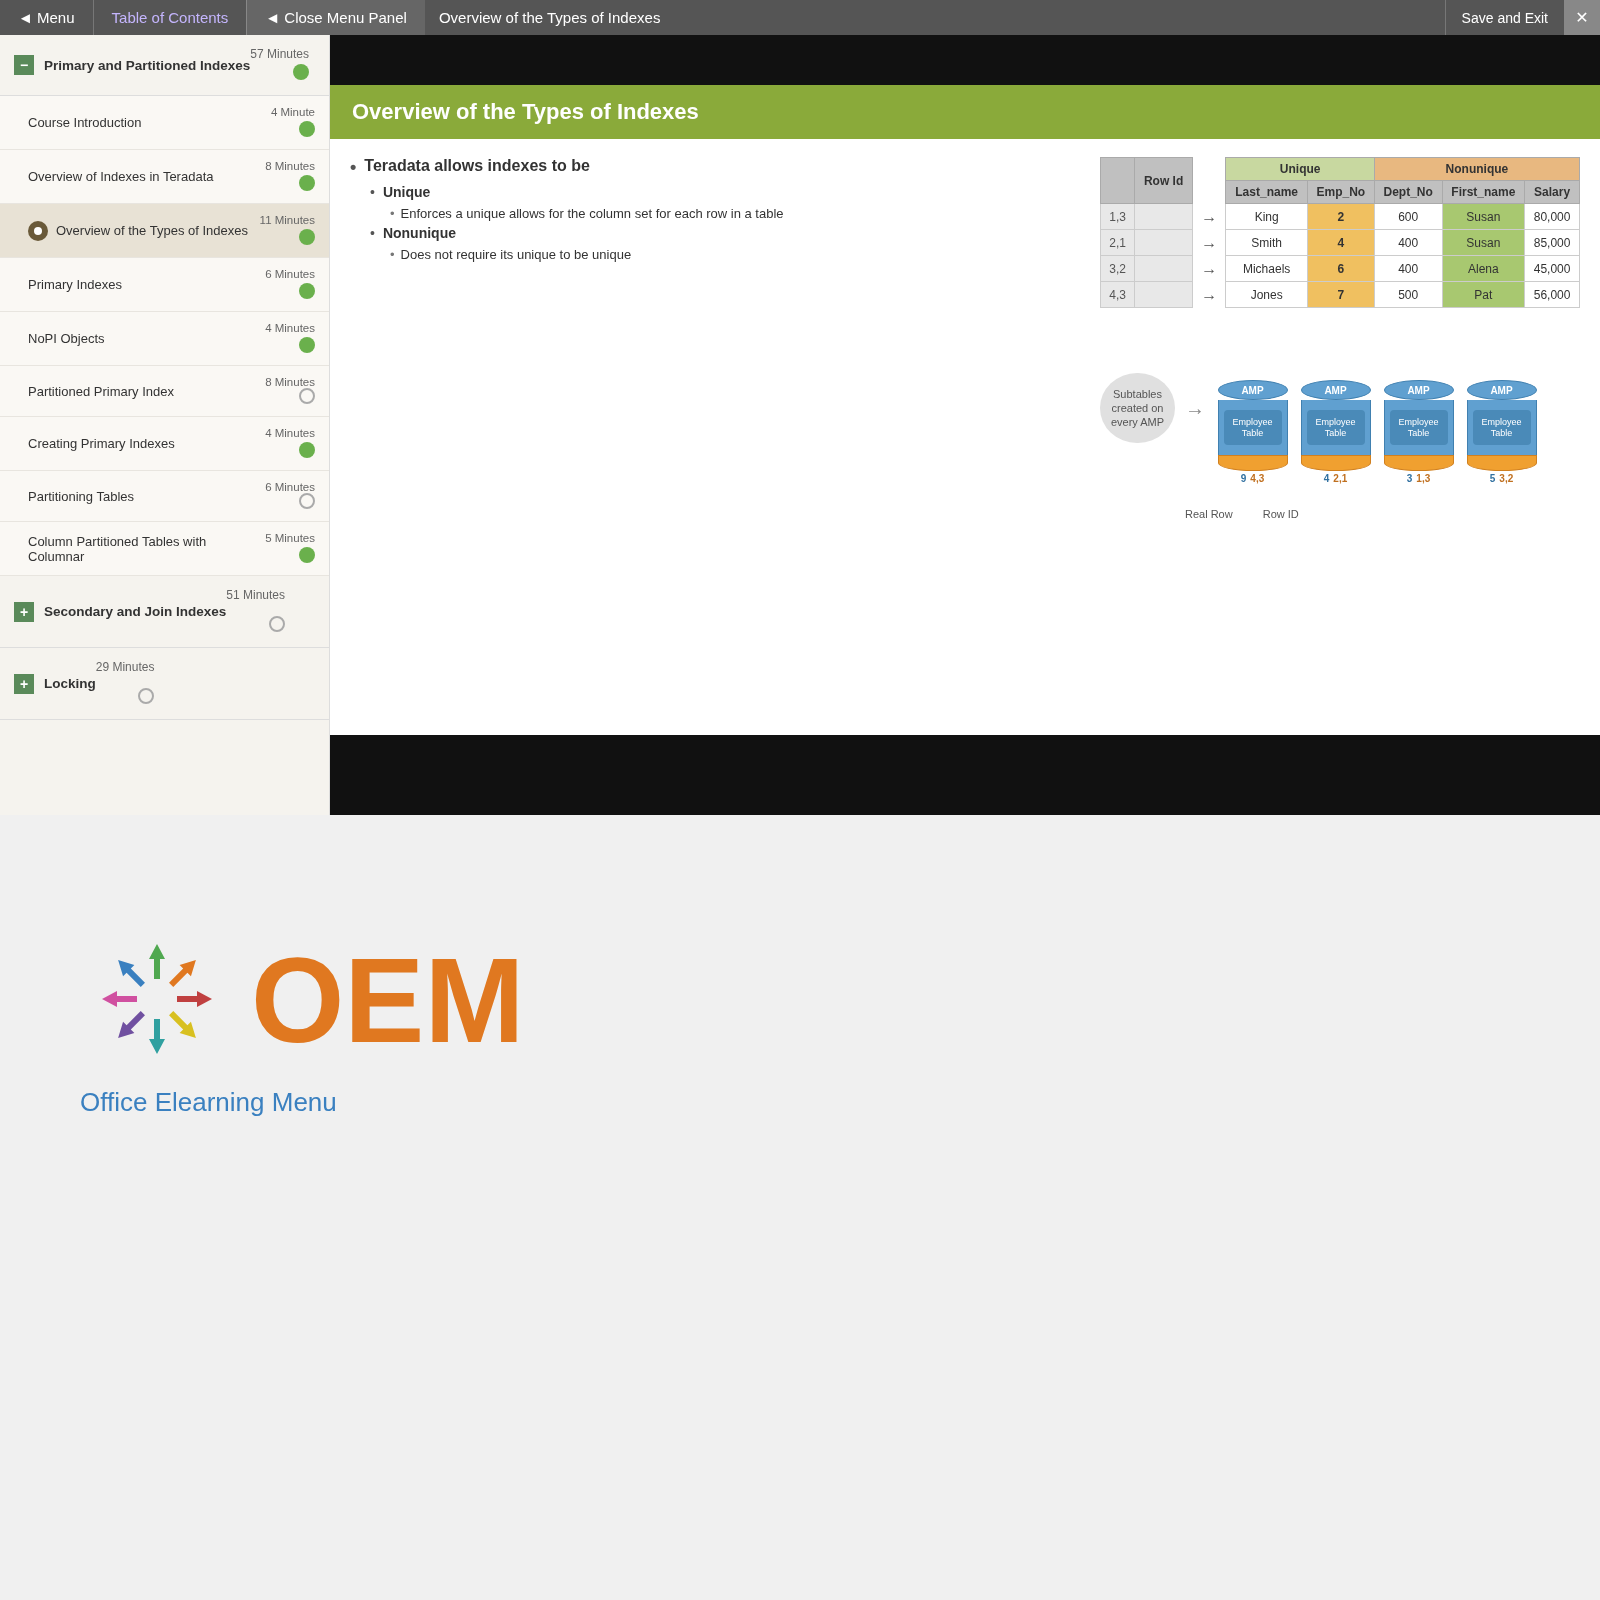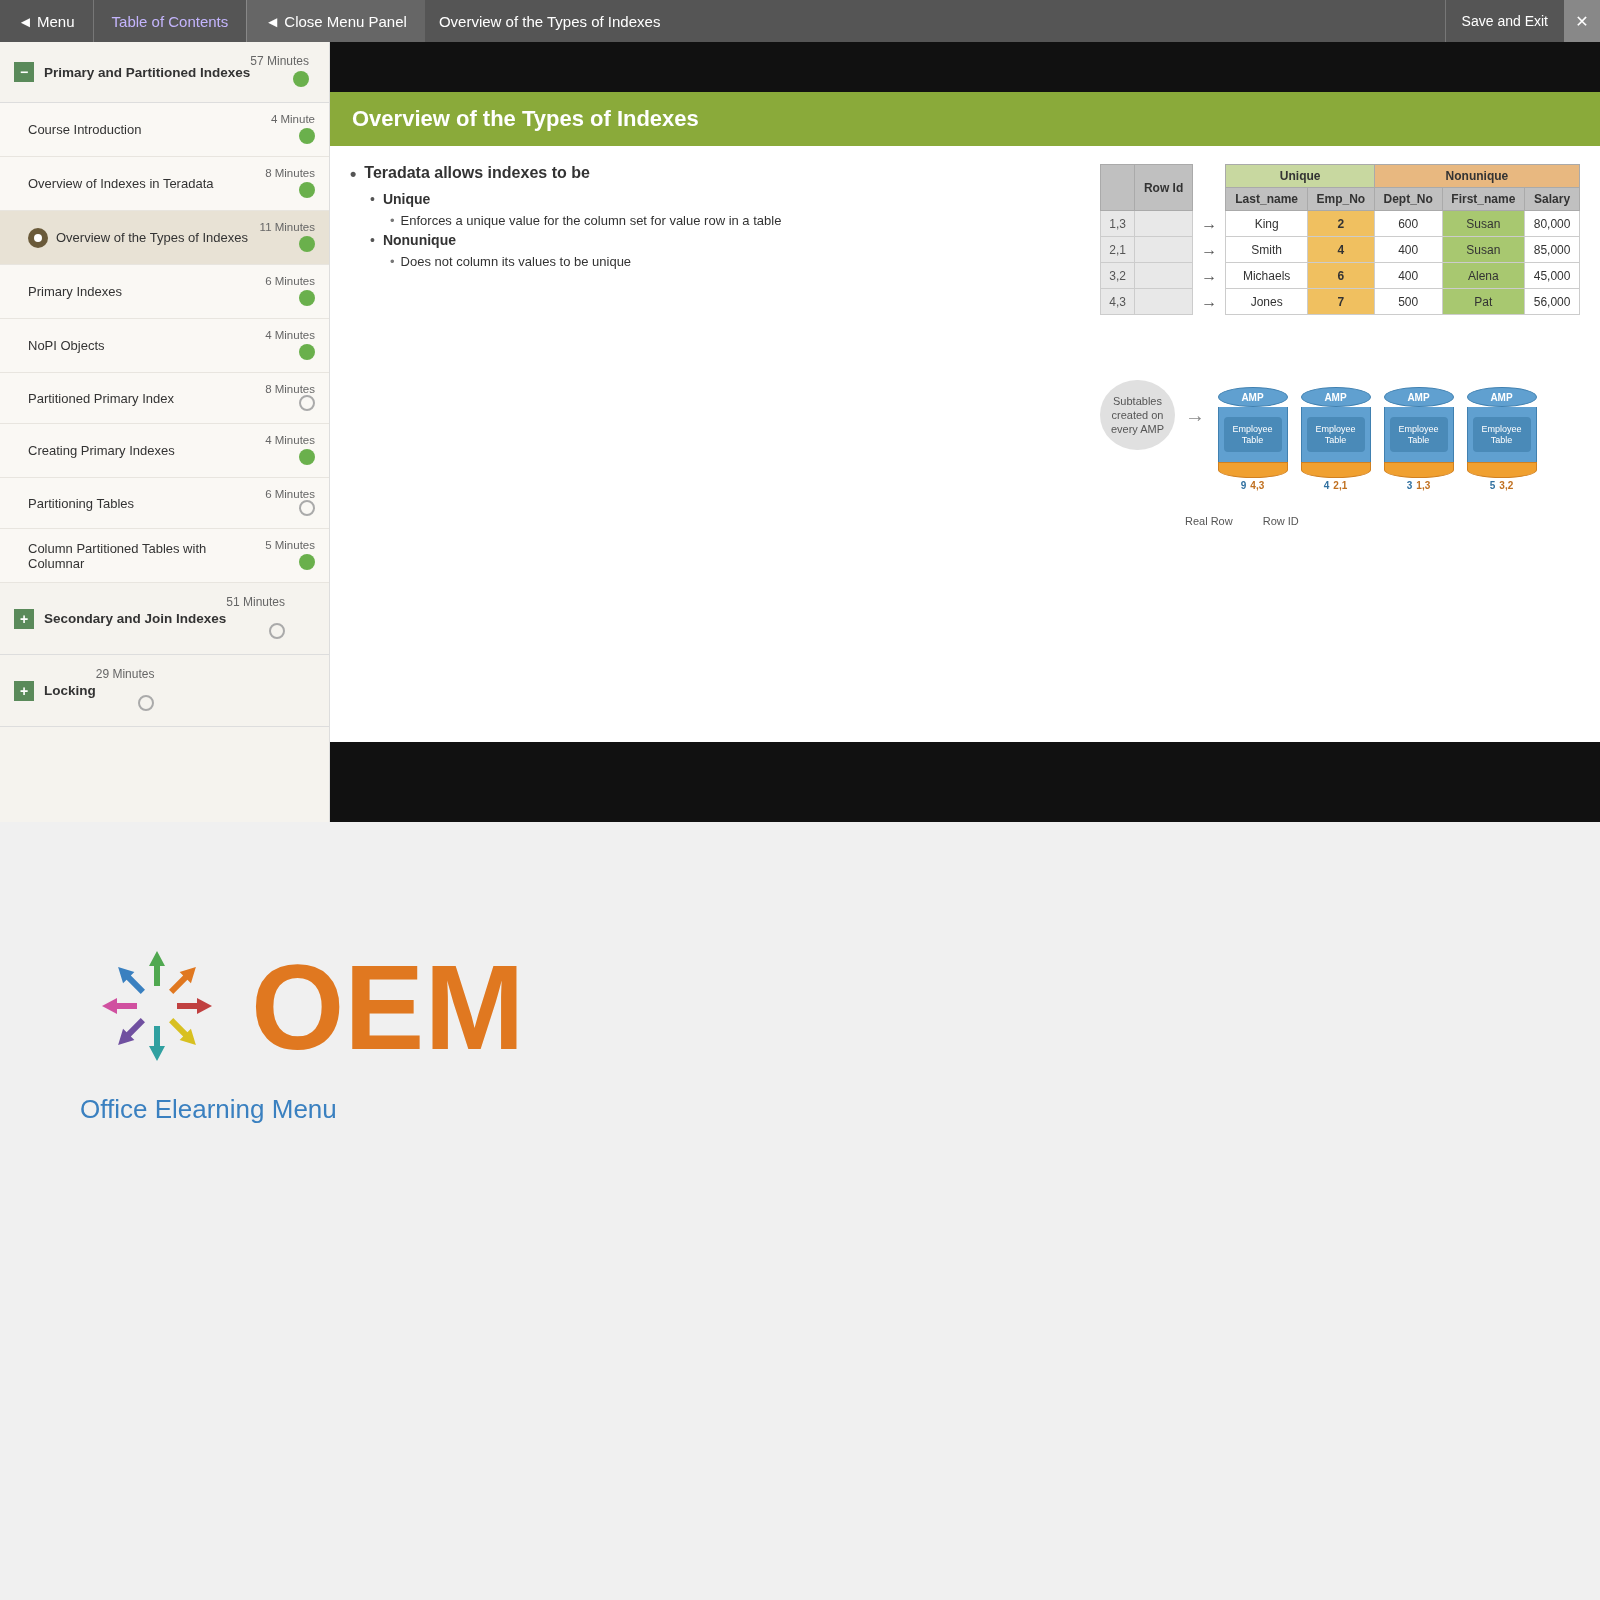--- a/index.html
+++ b/index.html
@@ -3,21 +3,21 @@
   <meta charset="utf-8">
   <style>
     * { margin: 0; padding: 0; box-sizing: border-box; }
     body { width: 1600px; height: 1600px; background: #f0f0f0; font-family: Arial, sans-serif; overflow: hidden; }
 
     
     .top-bar {
       display: flex;
       align-items: center;
       background: #555;
-      height: 42px;
+      height: 35px;
       width: 100%;
     }
     .top-bar-menu {
       display: flex;
       align-items: center;
       padding: 0 18px;
       color: #fff;
       font-size: 15px;
       cursor: pointer;
       height: 100%;
@@ -606,27 +606,27 @@
           <ul>
             <li>
               <div class="bullet-main">
                 <span>Teradata allows indexes to be</span>
               </div>
               <ul class="sub-bullet">
                 <li>
                     <strong>Unique</strong>
                   </li>
                 <ul class="sub-sub-bullet">
-                  <li>Enforces a unique value for the column set for value row in a table</li>
+                  <li>Enforces a unique allows for the column set for each row in a table</li>
                 </ul>
                 <li>
                     <strong>Nonunique</strong>
                   </li>
                 <ul class="sub-sub-bullet">
-                  <li>Does not column its values to be unique</li>
+                  <li>Does not require its unique to be unique</li>
                 </ul>
               </ul>
             </li>
           </ul>
         </div>
 
         <div class="slide-visual">
 
           <table class="index-table">
             <thead>

